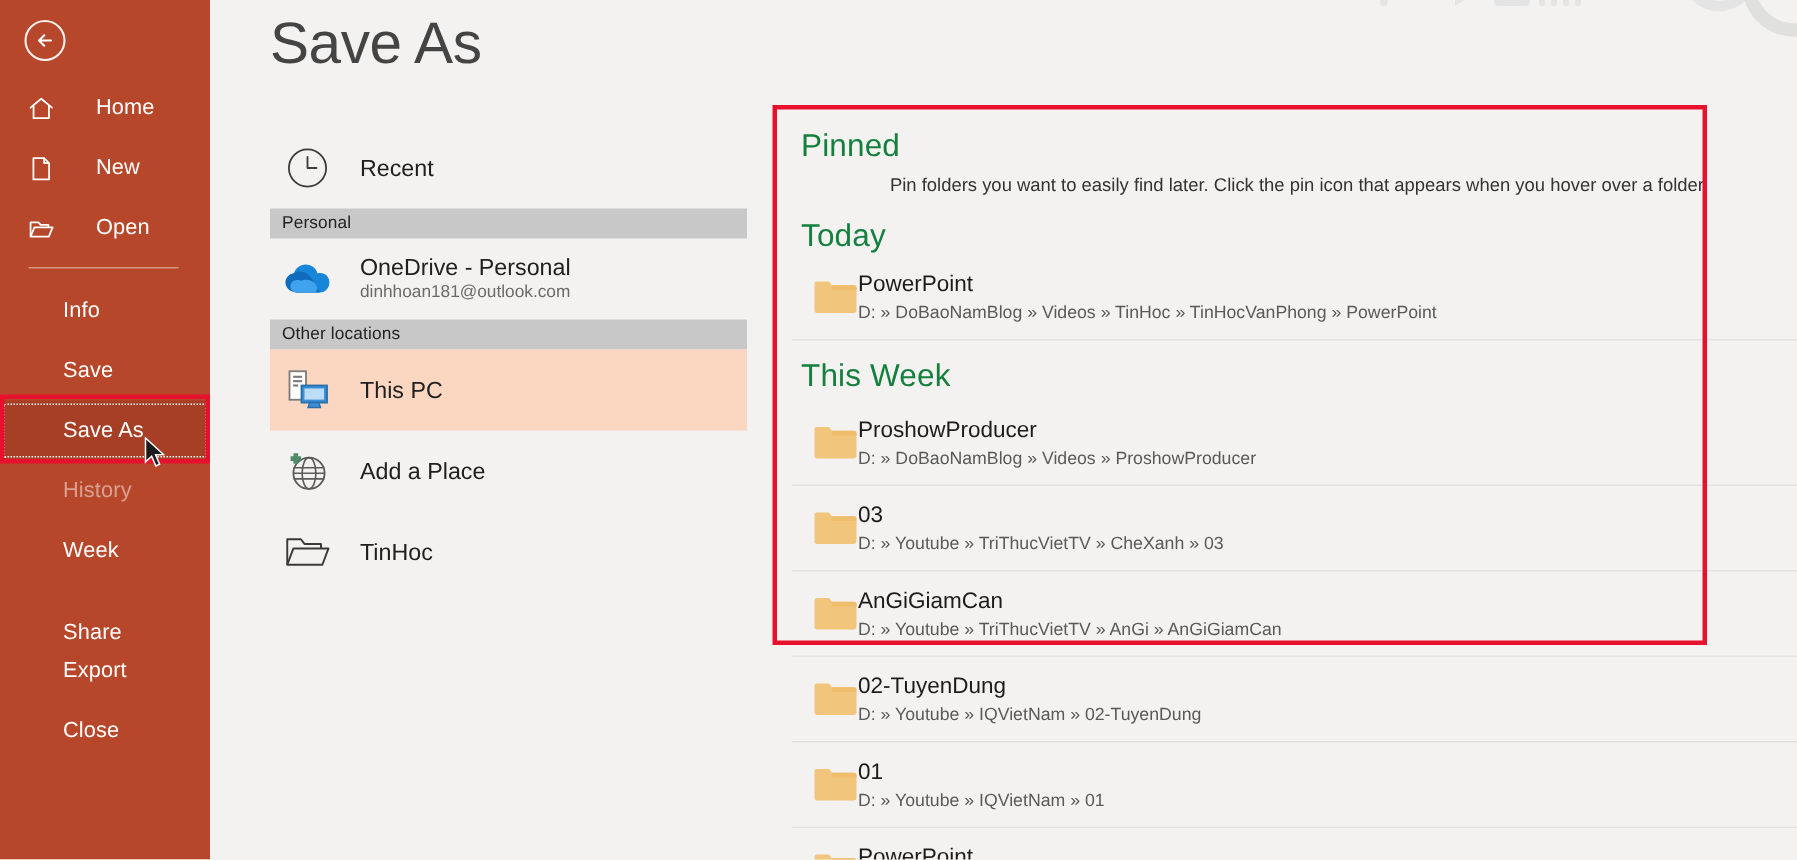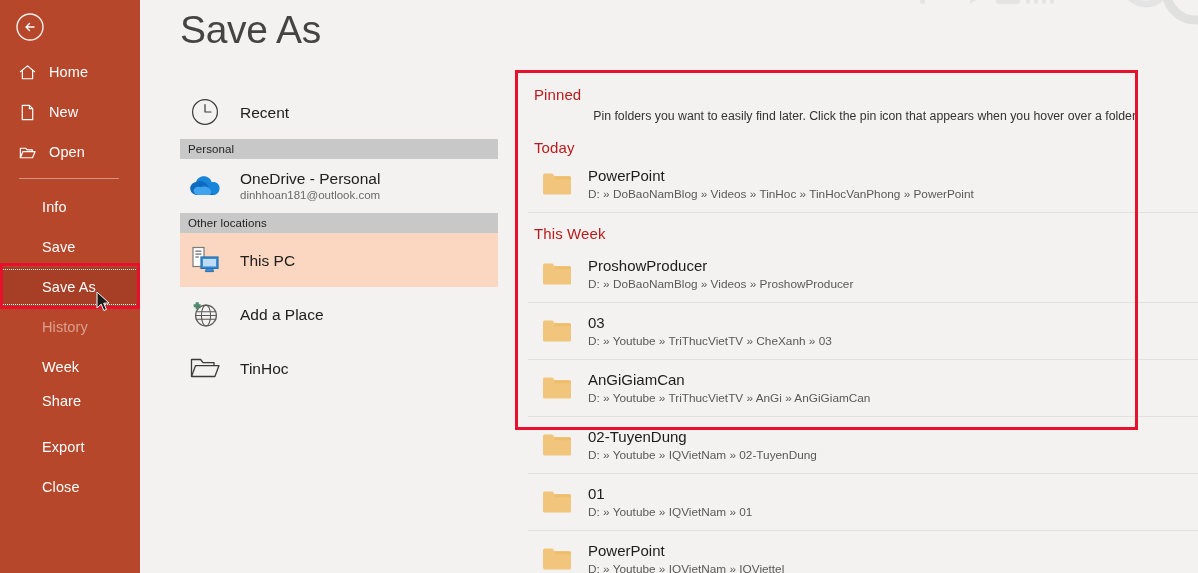--- a/index.html
+++ b/index.html
@@ -18,21 +18,21 @@
   .rail {
     position: absolute; left: 0; top: 0; width: 140px; height: 573px;
     background: #b7472a;
   }
   .back-btn {
     position: absolute; left: 15px; top: 12px; width: 30px; height: 30px;
     border-radius: 50%;
   }
   .rail-top-item {
     position: absolute; left: 0; width: 140px; height: 40px;
-    display: flex; align-items: center; padding-left: 18px; gap: 12px;
+    display: flex; align-items: center; padding-left: 18px; gap: 27px;
   }
   .rail-top-item .glyph { width: 19px; height: 19px; display: block; flex: none; }
   .rail-top-item .lbl { color: #ffffff; font-size: 14.5px; letter-spacing: .1px; }
   .rail-sep {
     position: absolute; left: 19px; top: 178px; width: 100px; height: 1px;
     background: rgba(255,255,255,.42);
   }
   .rail-item {
     position: absolute; left: 0; width: 140px; height: 40px;
     display: flex; align-items: center; padding-left: 42px;
@@ -70,25 +70,25 @@
   .mid-row.selected { background: #fbd6c0; }
   .mid-head {
     height: 20px; background: #c8c8c8; color: #222222;
     font-size: 11.5px; display: flex; align-items: center; padding-left: 8px;
     letter-spacing: .1px;
   }
 
   
   .right { position: absolute; left: 528px; top: 70px; width: 670px; }
   .sec-head {
-    color: #b91c1c; font-size: 15px; letter-spacing: .1px;
+    color: #15803d; font-size: 21px; letter-spacing: .1px;
   }
   .sec-desc { color: #333333; font-size: 12.3px; letter-spacing: 0; }
   .fold-row {
-    position: relative; height: 56px; display: flex; align-items: center; gap: 16px;
+    position: relative; height: 56px; display: flex; align-items: center; 
     padding-left: 14px;
   }
   .fold-row .ico { width: 30px; height: 26px; flex: none; }
   .fold-row .t1 { font-size: 15px; color: #1c1c1c; line-height: 20px; }
   .fold-row .t2 { font-size: 11.8px; color: #595959; line-height: 16px; }
   .divider { height: 1px; background: #e1e1e1; width: 670px; }
 </style>
 </head>
 <body>
 
@@ -141,21 +141,21 @@
     </div>
 
     <div class="rail-sep"></div>
 
     <div class="rail-item" style="top:187px">Info</div>
     <div class="rail-item" style="top:227px">Save</div>
     <div class="rail-item active" style="top:267px">Save As</div>
     <div class="focus-dots" style="top:269px"></div>
     <div class="rail-item disabled" style="top:307px">History</div>
     <div class="rail-item" style="top:347px">Week</div>
-    <div class="rail-item" style="top:381px">Share</div>
+    <div class="rail-item" style="top:402px">Share</div>
     <div class="rail-item" style="top:427px">Export</div>
     <div class="rail-item" style="top:467px">Close</div>
   </div>
 
   <div class="anno" style="left:0px; top:263px; width:140px; height:46px;"></div>
 
   <svg class="cursor" style="left:96px; top:291px;" viewBox="0 0 15 22">
     <path d="M1 1 L1 17 L5.1 13.2 L7.9 19.6 L10.4 18.4 L7.7 12.2 L13 12 Z" fill="#1c1c1c" stroke="#ffffff" stroke-width="1"></path>
   </svg>
 

